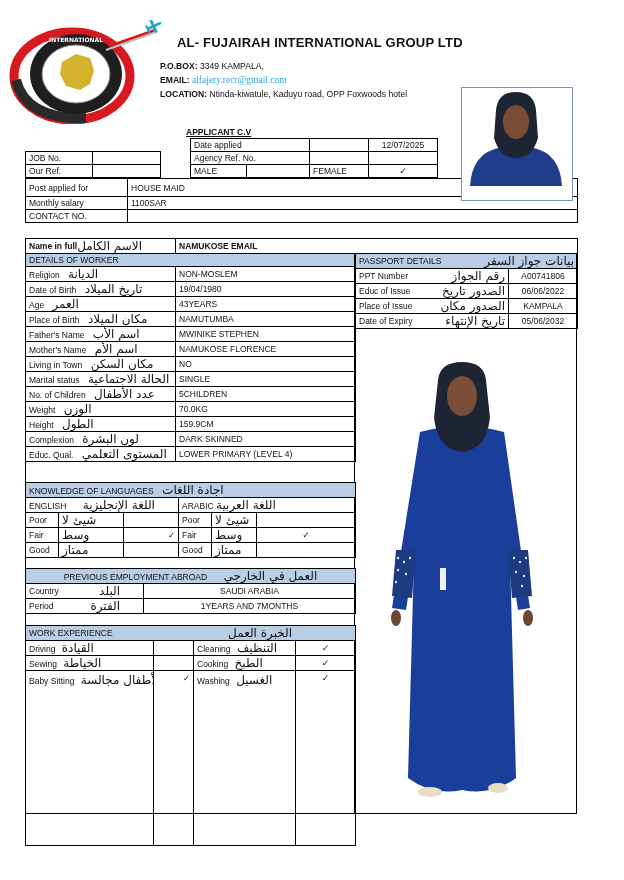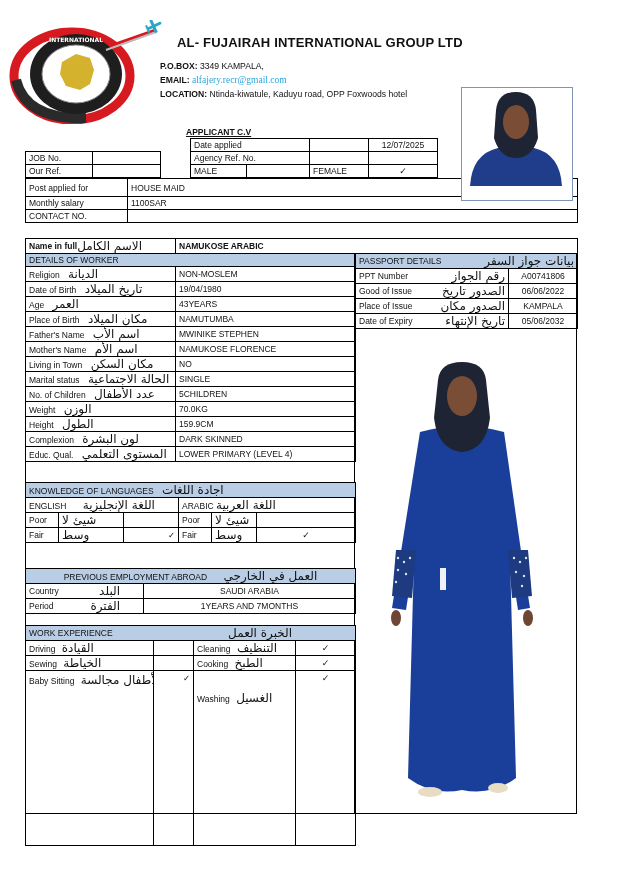--- a/index.html
+++ b/index.html
@@ -144,21 +144,21 @@
       <col style="width:402px">
     </colgroup>
   <tbody>
       <tr>
     <td class="bold">
           <div class="split">
             <span>Name in full</span>
             <span class="ar" style="font-weight:normal;margin-right:30px">الاسم الكامل</span>
           </div>
         </td>
-    <td class="bold">NAMUKOSE ARABIC</td>
+    <td class="bold">NAMUKOSE EMAIL</td>
   </tr>
 </tbody>
   </table>
 
 <table style="left:25px; top:253px; width:330px;">
   <colgroup>
       <col style="width:150px">
       <col style="width:180px">
     </colgroup>
   <tbody>
@@ -243,21 +243,21 @@
           <div class="split">
             <span>PPT Number</span>
             <span class="ar">رقم الجواز</span>
           </div>
         </td>
         <td class="center">A00741806</td>
       </tr>
       <tr>
         <td>
           <div class="split">
-            <span>Good of Issue</span>
+            <span>Educ of Issue</span>
             <span class="ar">الصدور تاريخ</span>
           </div>
         </td>
         <td class="center">06/06/2022</td>
       </tr>
       <tr>
         <td>
           <div class="split">
             <span>Place of Issue</span>
             <span class="ar">الصدور مكان</span>
@@ -308,20 +308,28 @@
         <td class="check"></td>
       </tr>
       <tr>
         <td>Fair</td>
         <td class="ar" style="text-align:left;direction:ltr">وسط</td>
         <td class="right">✓</td>
         <td>Fair</td>
         <td class="ar" style="text-align:left;direction:ltr">وسط</td>
         <td class="check">✓</td>
       </tr>
+      <tr>
+        <td>Good</td>
+        <td class="ar" style="text-align:left;direction:ltr">ممتاز</td>
+        <td class="right"></td>
+        <td>Good</td>
+        <td class="ar" style="text-align:left;direction:ltr">ممتاز</td>
+        <td class="check"></td>
+      </tr>
     </tbody>
 </table>
 
 <table style="left:25px; top:568px; width:330px;text-align:center;">
   <colgroup>
       <col style="width:40px">
       <col style="width:78px">
       <col style="width:212px">
     </colgroup>
   <tbody>
@@ -375,21 +383,21 @@
       </tr>
       <tr>
         <td style=""><span>Sewing</span> <span class="ar" style="margin-left:4px">الخياطة</span></td>
         <td class="right" style=""></td>
         <td style=""><span>Cooking</span> <span class="ar" style="margin-left:4px">الطبخ</span></td>
         <td class="check" style="">✓</td>
       </tr>
       <tr>
         <td style="height:175px;vertical-align:top;padding-top:2px;"><span>Baby Sitting</span> <span class="ar" style="margin-left:4px">الأطفال مجالسة</span></td>
         <td class="right" style="height:175px;vertical-align:top;padding-top:2px;">✓</td>
-        <td style="height:175px;vertical-align:top;padding-top:20px;"><span>Washing</span> <span class="ar" style="margin-left:4px">الغسيل</span></td>
+        <td style="height:175px;vertical-align:top;padding-top:2px;"><span>Washing</span> <span class="ar" style="margin-left:4px">الغسيل</span></td>
         <td class="check" style="height:175px;vertical-align:top;padding-top:2px;">✓</td>
       </tr>
     </tbody>
 </table>
 
 <div class="abs body-photo">
   <svg width="160" height="442" viewBox="0 0 160 442">
     <path d="M38 74 Q80 62 122 74 L140 200 L148 250 L136 252 L128 200 L134 420 Q110 438 80 432 Q50 438 26 420 L32 200 L24 252 L10 250 L18 200 Z" fill="#1a3f9a"></path>
     <path d="M14 192 L34 192 L30 240 L10 238 Z" fill="#1e3a80"></path>
     <path d="M126 192 L146 192 L150 238 L130 240 Z" fill="#1e3a80"></path>

